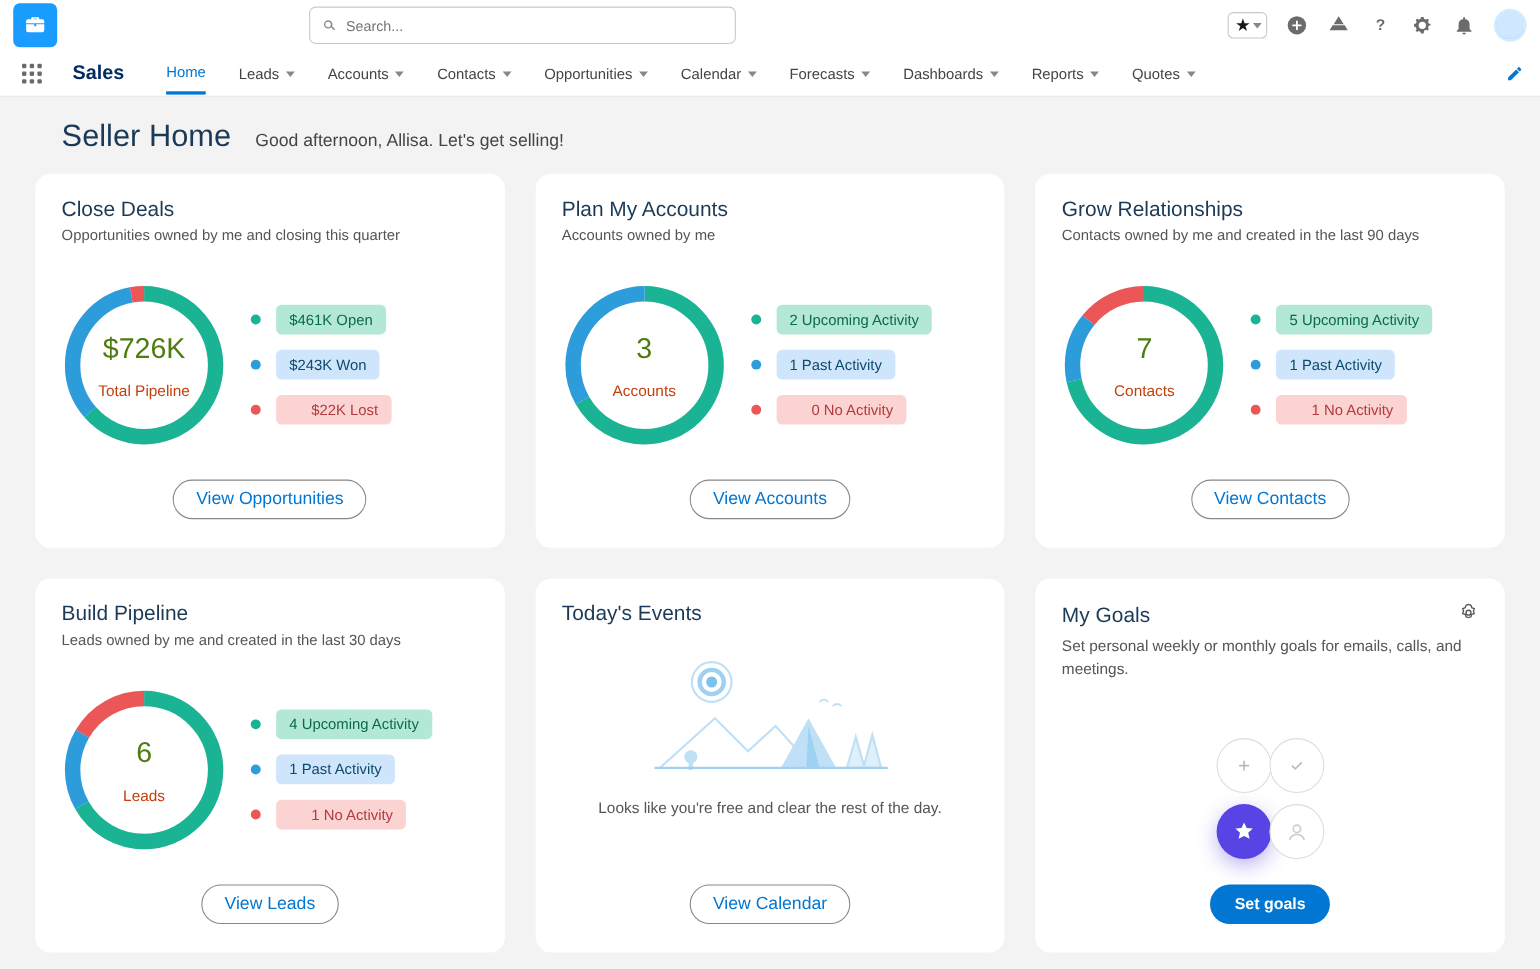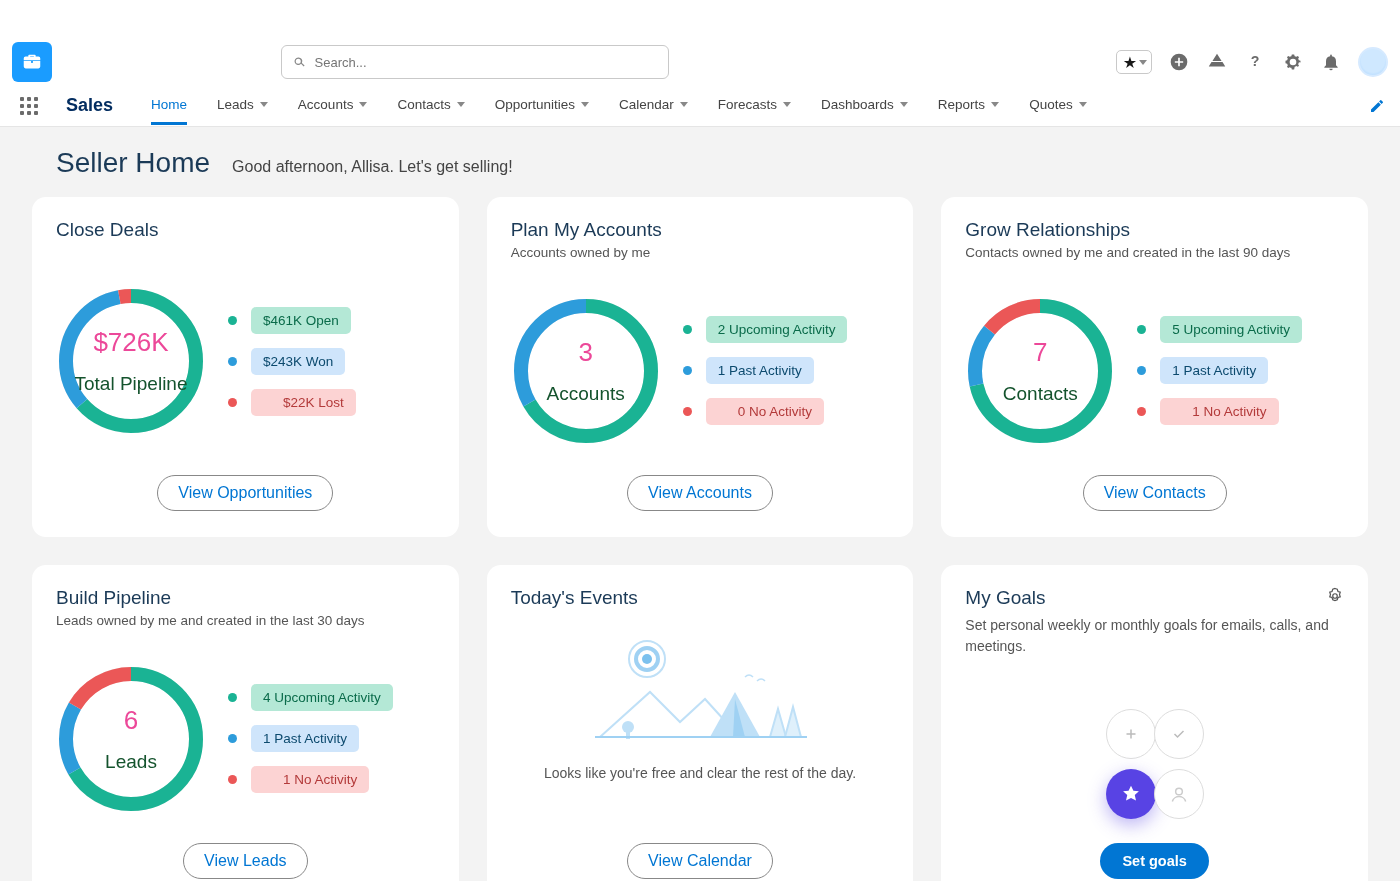--- a/index.html
+++ b/index.html
@@ -1,54 +1,54 @@
 <!DOCTYPE html>
 <html><head>
 <meta charset="utf-8">
 <style>
 * { box-sizing: border-box; margin: 0; padding: 0; }
 body { font-family: -apple-system, "Salesforce Sans", Arial, sans-serif; background: #fff; color: #181818; }
-.topbar { display: flex; align-items: center; height: 46px; padding: 0 12px; gap: 10px; margin-top: 39px; }
+.topbar { display: flex; align-items: center; height: 46px; padding: 0 12px; gap: 10px; }
 .logo { width: 40px; height: 40px; border-radius: 6px; background:#1a9cff; display:flex; align-items:center; justify-content:center; }
 .logo svg { width: 22px; height: 22px; }
 .search-wrap { flex: 0 0 auto; margin: 0 auto; }
 .search { width: 388px; height: 34px; border: 1px solid #c9c9c9; border-radius: 6px; display: flex; align-items: center; padding: 0 10px; gap: 8px; color: #6b6b6b; }
 .search input { border: none; outline: none; flex: 1; font-size: 13px; background: transparent; }
 .top-icons { display: flex; align-items: center; gap: 16px; margin-left: auto; }
 .ticon { width: 22px; height: 22px; display: flex; align-items: center; justify-content: center; color: #5a5a5a; cursor: pointer; }
 .fav-pill { display:flex; align-items:center; border:1px solid #c9c9c9; border-radius:5px; height:24px; padding:0 4px 0 6px; gap:2px; }
 .avatar { width: 30px; height: 30px; border-radius: 50%; background: radial-gradient(circle at 50% 45%, #cfe8ff 0 60%, #9fd1ff 100%); border: 2px solid #d6eaff; }
 
 .navbar { display: flex; align-items: center; height: 42px; padding: 0 12px 0 20px; border-bottom: 1px solid #e5e5e5; gap: 28px; position: relative; }
 .apps-icon { display: grid; grid-template-columns: repeat(3, 4px); grid-gap: 3px; width: 18px; height: 18px; cursor:pointer; }
 .apps-icon span { width: 4px; height: 4px; background: #6b6b6b; border-radius: 1px; }
 .brand { font-size: 18px; font-weight: 700; color: #032d60; margin-right: 10px; }
-.nav-items { display: flex; gap: 30px; align-items: flex-start; }
+.nav-items { display: flex; gap: 30px; align-items: flex-end; }
 .nav-item { display: flex; align-items: center; gap: 6px; font-size: 13.5px; color: #444; cursor: pointer; padding: 10px 0; }
 .nav-item.active { color: #0176d3; border-bottom: 3px solid #0176d3; margin-bottom: -1px; font-weight: 500; }
 .caret { width: 0; height: 0; border-left: 4px solid transparent; border-right: 4px solid transparent; border-top: 5px solid #888; }
 .pencil { margin-left: auto; color:#0176d3; }
 
 .page { background: #f3f3f3; min-height: 800px; padding: 20px 32px 40px; }
 .page-head { display: flex; align-items: baseline; gap: 22px; margin-bottom: 18px; }
 .page-title { font-size: 28px; font-weight: 500; color: #1b3a57; margin-left: 24px; }
 .greeting { font-size: 16px; color: #444; }
 
 .grid { display: grid; grid-template-columns: repeat(3, 1fr); gap: 28px; }
 .card { background: #fff; border-radius: 14px; padding: 22px 24px 26px; display: flex; flex-direction: column; min-height: 340px; }
 .card-title { font-size: 19px; font-weight: 500; color: #1b3a57; }
 .card-sub { font-size: 13.5px; color: #555; margin-top: 4px; }
 .card-gear { margin-left: auto; color:#444; }
 
 .card-body { display: flex; align-items: center; gap: 22px; margin-top: 22px; flex: 1; }
 .donut-wrap { position: relative; width: 150px; height: 150px; flex-shrink:0; }
 .donut-wrap svg { width: 150px; height: 150px; transform: rotate(-90deg); }
 .donut-center { position: absolute; inset: 0; display: flex; flex-direction: column; align-items: center; justify-content: center; }
-.donut-big { font-size: 26px; font-weight: 400; color: #ec4899; }
-.donut-small { font-size: 19px; color: #14532d; margin-top: 15px; }
+.donut-big { font-size: 26px; font-weight: 400; color: #4d7c0f; }
+.donut-small { font-size: 14px; color: #c2410c; margin-top: 15px; }
 
 .legend { display: flex; flex-direction: column; gap: 14px; }
 .legend-row { display: flex; align-items: center; gap: 14px; }
 .dot { width: 9px; height: 9px; border-radius: 50%; }
 .pill { padding: 6px 12px; border-radius: 5px; font-size: 13.5px; }
 .pill-green { background: #b4e8d6; color: #0a6b4a; }
 .pill-blue  { background: #cfe5fb; color: #0c4a6e; }
 .pill-red   { background: #fcd3d3; color: #b33a3a; padding-left: 32px; }
 
 .card-foot { display: flex; justify-content: center; margin-top: 16px; }
@@ -182,20 +182,21 @@
 </div>
 
 <div class="page">
   <div class="page-head">
     <div class="page-title">Seller Home</div>
     <div class="greeting">Good afternoon, Allisa. Let's get selling!</div>
   </div>
   <div class="grid" id="cards-grid">
       <div class="card">
     <div class="card-title">Close Deals</div>
+    <div class="card-sub">Opportunities owned by me and closing this quarter</div>
     <div class="card-body">
       <div class="donut-wrap">
         <svg viewBox="0 0 150 150">
               <circle cx="75" cy="75" r="65" fill="none" stroke="#eee" stroke-width="14"></circle>
               <circle cx="75" cy="75" r="65" fill="none" stroke="#1ab394" stroke-width="14" stroke-dasharray="259.3328481124467 149.0741968542264" stroke-dashoffset="0"></circle>
               <circle cx="75" cy="75" r="65" fill="none" stroke="#2d9cdb" stroke-width="14" stroke-dasharray="136.69822579463025 271.7088191720428" stroke-dashoffset="-259.3328481124467"></circle>
               <circle cx="75" cy="75" r="65" fill="none" stroke="#eb5757" stroke-width="14" stroke-dasharray="12.375971059596154 396.0310739070769" stroke-dashoffset="-396.0310739070769"></circle>
             </svg>
         <div class="donut-center">
           <div class="donut-big">$726K</div>

